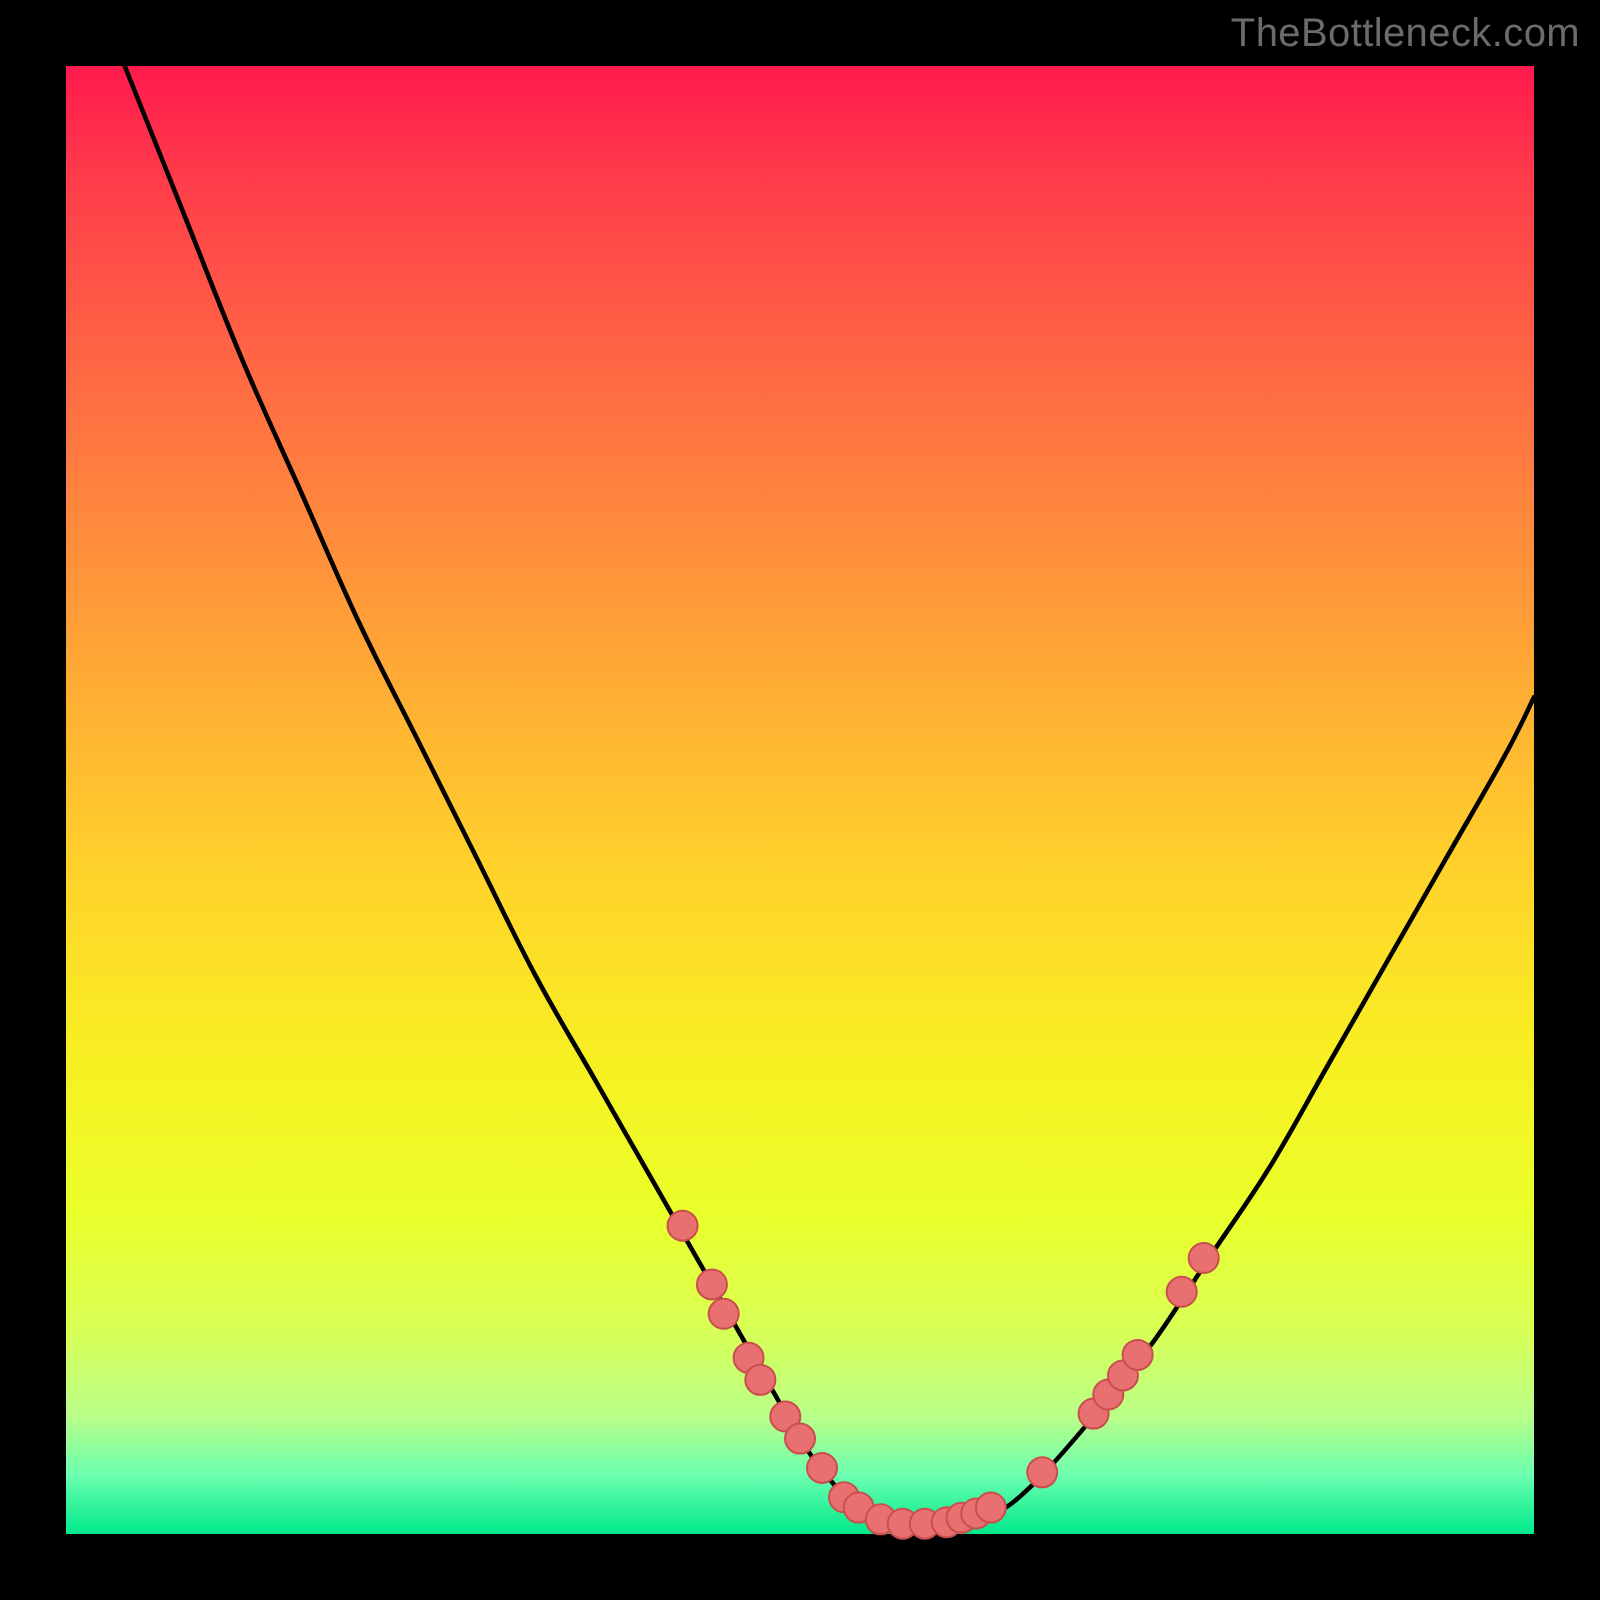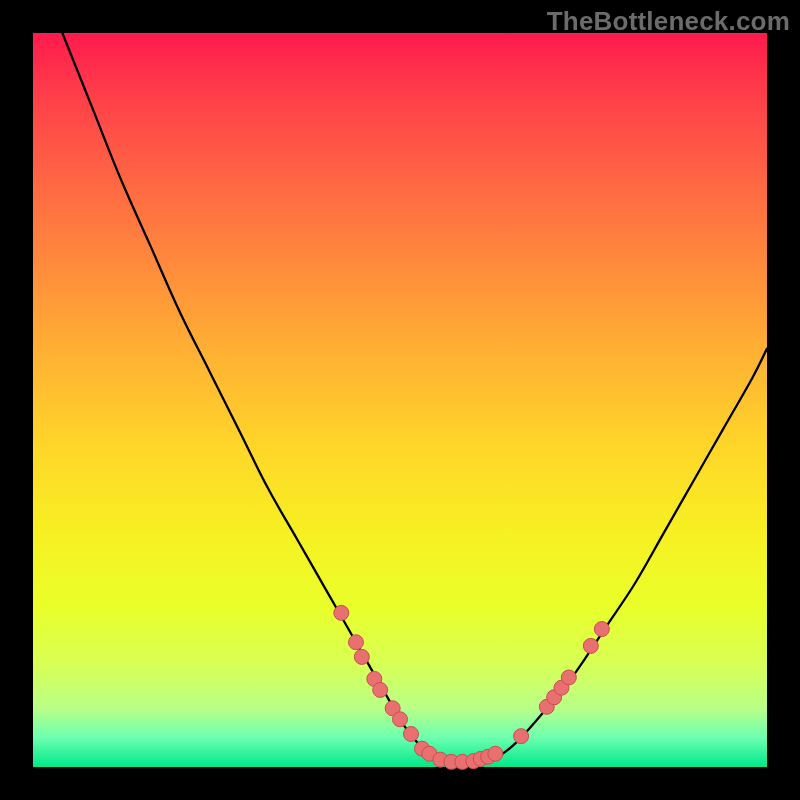--- a/index.html
+++ b/index.html
@@ -37,22 +37,22 @@
       #d8ff55 86%,
       #b9ff88 92%,
       #6cffb0 96%,
       #00e88a 100%);
   }
   .watermark {
     position: absolute;
     top: 6px;
     right: 10px;
     color: #6b6b6b;
-    font-size: 26px;
-    font-weight: 700;
+    font-size: 20px;
+    font-weight: 400;
     letter-spacing: 0.2px;
     user-select: none;
   }
   svg.overlay {
     position: absolute;
     top: 0;
     left: 0;
     pointer-events: none;
   }
 </style>

